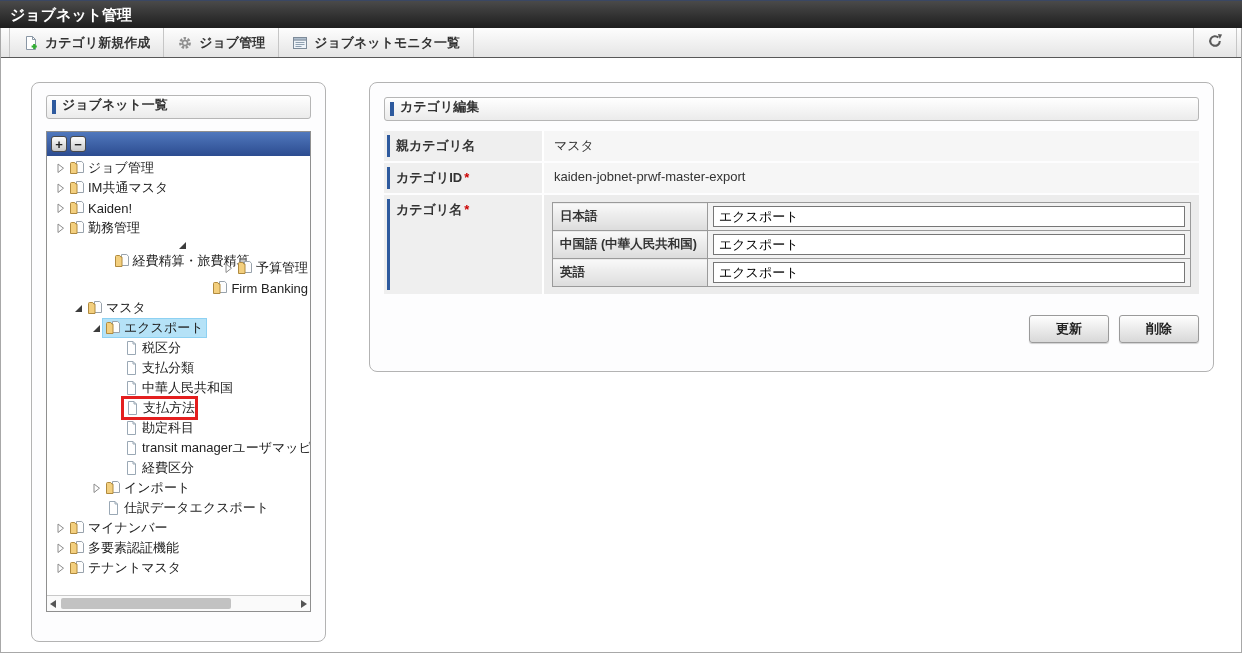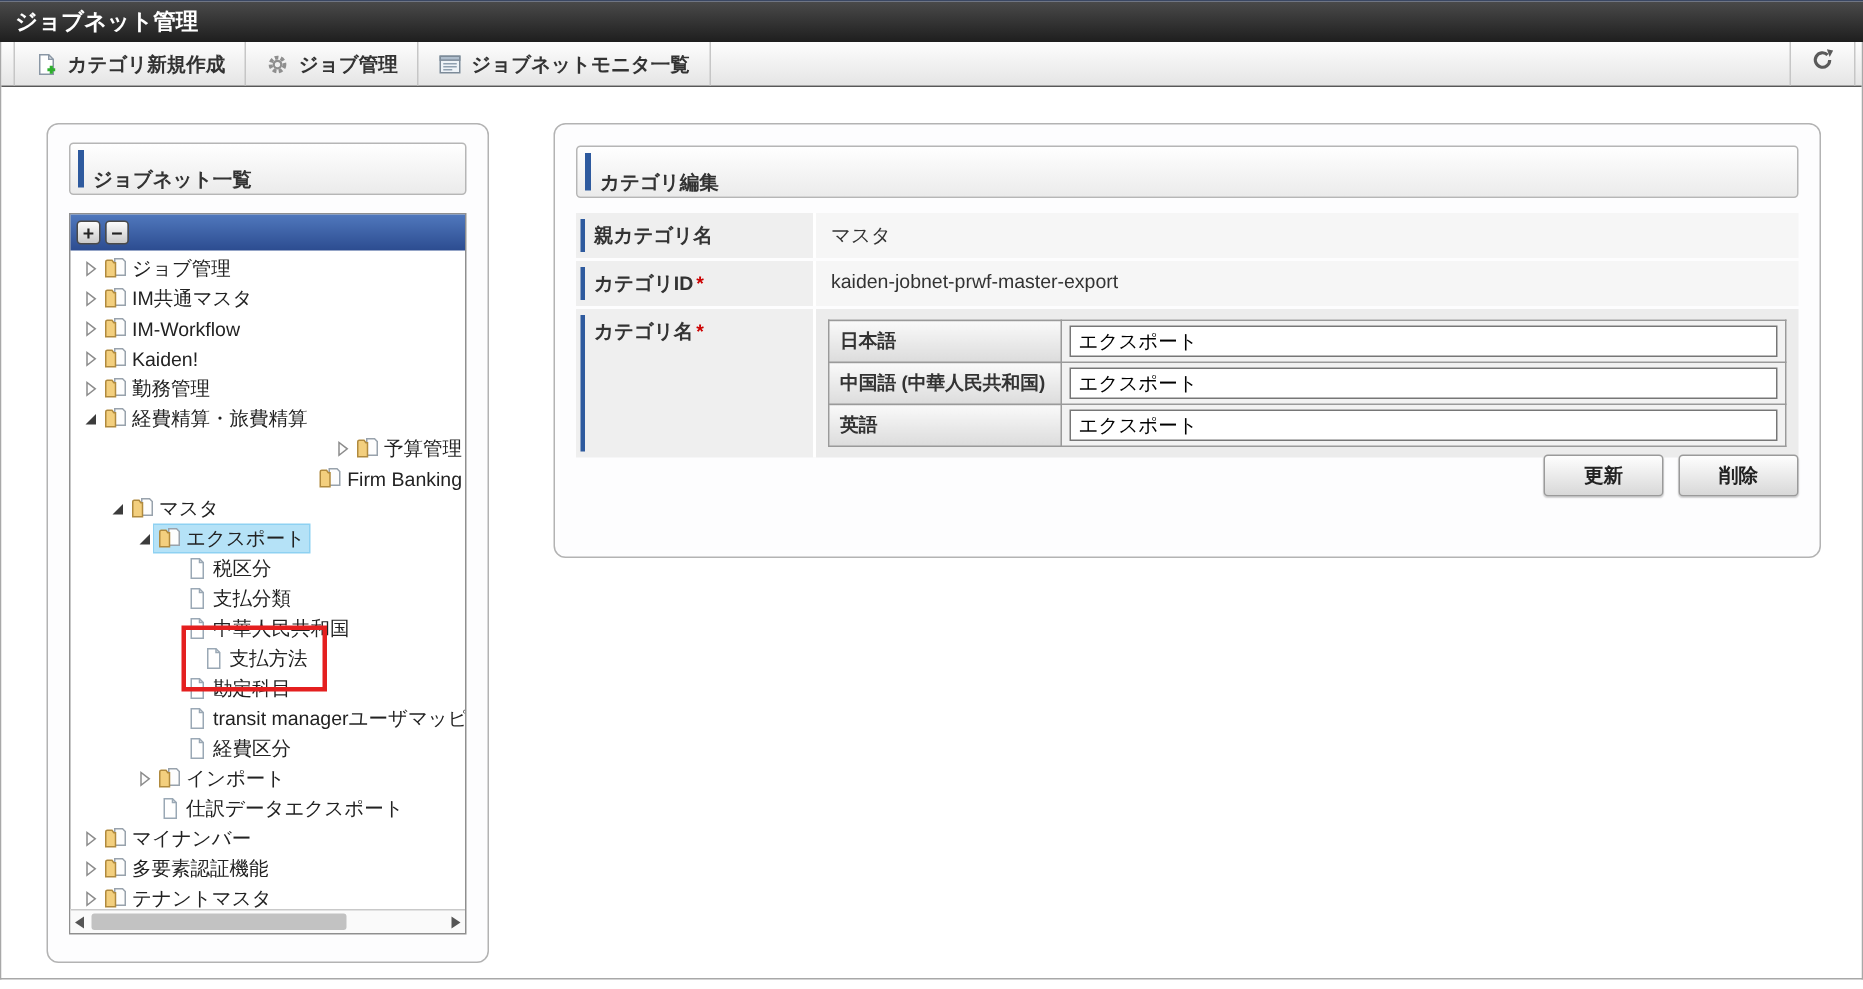--- a/index.html
+++ b/index.html
@@ -40,23 +40,23 @@
   .tb-tail{width:4px;}
   
   .content{position:relative;height:594px;background:#fff;}
   .panel{
     position:absolute;box-sizing:border-box;background:#fdfdfe;
     border:1px solid #b3b3b3;border-radius:8px;padding:12px 14px;
   }
   .panel.left{left:30px;top:24px;width:295px;height:560px;}
   .panel.right{left:368px;top:24px;width:845px;height:290px;padding:14px;}
   .hbox{
-    height:35px;box-sizing:border-box;border:1px solid #b6b6b6;border-radius:3px;
+    height:24px;box-sizing:border-box;border:1px solid #b6b6b6;border-radius:3px;
     background:linear-gradient(#ffffff,#ebebeb);
-    display:flex;align-items:flex-end;padding-left:15px;position:relative;
+    display:flex;align-items:flex-start;padding-left:15px;position:relative;
     font-size:13px;font-weight:bold;color:#333;
   }
   .hbox::before{
     content:'';position:absolute;left:5px;top:4px;bottom:4px;width:4px;background:#2e5a9e;
   }
   
   .treebox{
     margin-top:12px;height:481px;box-sizing:border-box;border:1px solid #8f8f8f;
     background:#fff;display:flex;flex-direction:column;
   }
@@ -68,21 +68,21 @@
     width:16px;height:16px;box-sizing:border-box;border:1px solid #4a4a4a;border-radius:3px;
     background:linear-gradient(#fdfdfd,#c9c9c9);
     font-size:13px;font-weight:bold;color:#222;line-height:1;
     display:flex;align-items:center;justify-content:center;padding:0;cursor:pointer;
   }
   .tree-body{flex:1;overflow:hidden;padding-top:2px;}
   .tree-row{height:20px;display:flex;align-items:center;font-size:13px;white-space:nowrap;cursor:pointer;}
   .expander{width:14px;flex:0 0 14px;display:inline-flex;align-items:center;justify-content:center;}
   .grp{display:inline-flex;align-items:center;padding:0 2px;}
   .grp.sel{background:#b5e2f7;outline:1px solid #8ed1f2;}
-  .grp.anno{border:3px solid #e41f1f;position:relative;z-index:2;padding:10px;}
+  .grp.anno{border:3px solid #e41f1f;position:relative;z-index:2;padding:0;}
   .ticon{width:16px;height:16px;margin-right:3px;display:inline-flex;}
   .tlabel{color:#222;}
   .hscroll{
     flex:0 0 15px;border-top:1px solid #c9c9c9;background:#fafafa;
     display:flex;align-items:center;
   }
   .hs-arrow{width:12px;flex:0 0 12px;display:flex;align-items:center;justify-content:center;cursor:pointer;}
   .tri-l{width:0;height:0;border-style:solid;border-width:4px 6px 4px 0;border-color:transparent #555 transparent transparent;}
   .tri-r{width:0;height:0;border-style:solid;border-width:4px 0 4px 6px;border-color:transparent transparent transparent #555;}
   .hs-track{flex:1;height:13px;display:flex;align-items:center;}
@@ -103,21 +103,21 @@
   table.lng td{border:1px solid #9a9a9a;}
   td.lng-label{
     width:140px;background:linear-gradient(#f9f9f9,#dcdcdc);
     font-weight:bold;font-size:12.5px;padding:5px 7px;color:#333;white-space:nowrap;
   }
   td.lng-input{padding:3px 5px;background:#f2f2f2;}
   td.lng-input input{
     width:100%;height:21px;box-sizing:border-box;border:1px solid #767676;background:#fff;
     font-size:13px;padding:1px 5px;font-family:"Liberation Sans","DejaVu Sans",sans-serif;
   }
-  .btnrow{position:absolute;right:14px;bottom:40px;display:flex;gap:10px;}
+  .btnrow{position:absolute;right:14px;bottom:28px;display:flex;gap:10px;}
   .btn{
     min-width:80px;height:28px;box-sizing:border-box;
     background:linear-gradient(#fefefe,#d8d8d8);border:1px solid #9a9a9a;border-radius:3px;
     font-size:13px;font-weight:bold;color:#222;cursor:pointer;
     box-shadow:0 1px 1px rgba(0,0,0,.18);
     font-family:"Liberation Sans","DejaVu Sans",sans-serif;
   }
 </style>
 </head>
 <body>
@@ -220,56 +220,40 @@
                   <polygon points="5,3 5,11.5 10.5,7.2" fill="#fdfdfd" stroke="#8c8c8c"></polygon>
                 </svg>
               </span>
               <span class="grp">
                 <span class="ticon">
                   <svg width="16" height="16" viewBox="0 0 16 16">
                     <path d="M7.5 1.5h5.2l1.8 1.8v9.2h-7z" fill="#fdfdfd" stroke="#98a2ac"></path>
                     <path d="M1.5 3.5c0-.6.4-1 1-1h3.2l1.2 1.6h1.1v9.4h-6.5z" fill="#f3cf7e" stroke="#b08a3e"></path>
                   </svg>
                 </span>
-                <span class="tlabel">IM-Workflow</span>
-              </span>
-            </div>
-            <div class="tree-row" style="padding-left: 6px;">
-              <span class="expander">
-                <svg width="14" height="14" viewBox="0 0 14 14">
-                  <polygon points="5,3 5,11.5 10.5,7.2" fill="#fdfdfd" stroke="#8c8c8c"></polygon>
-                </svg>
-              </span>
-              <span class="grp">
-                <span class="ticon">
-                  <svg width="16" height="16" viewBox="0 0 16 16">
-                    <path d="M7.5 1.5h5.2l1.8 1.8v9.2h-7z" fill="#fdfdfd" stroke="#98a2ac"></path>
-                    <path d="M1.5 3.5c0-.6.4-1 1-1h3.2l1.2 1.6h1.1v9.4h-6.5z" fill="#f3cf7e" stroke="#b08a3e"></path>
-                  </svg>
-                </span>
                 <span class="tlabel">Kaiden!</span>
               </span>
             </div>
             <div class="tree-row" style="padding-left: 6px;">
               <span class="expander">
                 <svg width="14" height="14" viewBox="0 0 14 14">
                   <polygon points="5,3 5,11.5 10.5,7.2" fill="#fdfdfd" stroke="#8c8c8c"></polygon>
                 </svg>
               </span>
               <span class="grp">
                 <span class="ticon">
                   <svg width="16" height="16" viewBox="0 0 16 16">
                     <path d="M7.5 1.5h5.2l1.8 1.8v9.2h-7z" fill="#fdfdfd" stroke="#98a2ac"></path>
                     <path d="M1.5 3.5c0-.6.4-1 1-1h3.2l1.2 1.6h1.1v9.4h-6.5z" fill="#f3cf7e" stroke="#b08a3e"></path>
                   </svg>
                 </span>
                 <span class="tlabel">勤務管理</span>
               </span>
             </div>
-            <div class="tree-row" style="padding-left: 6px;">
+            <div class="tree-row" style="padding-left: 6px; flex-direction: column;">
               <span class="expander">
                 <svg width="14" height="14" viewBox="0 0 14 14">
                   <polygon points="11,4 11,11 4,11" fill="#3c3c3c"></polygon>
                 </svg>
               </span>
               <span class="grp">
                 <span class="ticon">
                   <svg width="16" height="16" viewBox="0 0 16 16">
                     <path d="M7.5 1.5h5.2l1.8 1.8v9.2h-7z" fill="#fdfdfd" stroke="#98a2ac"></path>
                     <path d="M1.5 3.5c0-.6.4-1 1-1h3.2l1.2 1.6h1.1v9.4h-6.5z" fill="#f3cf7e" stroke="#b08a3e"></path>

